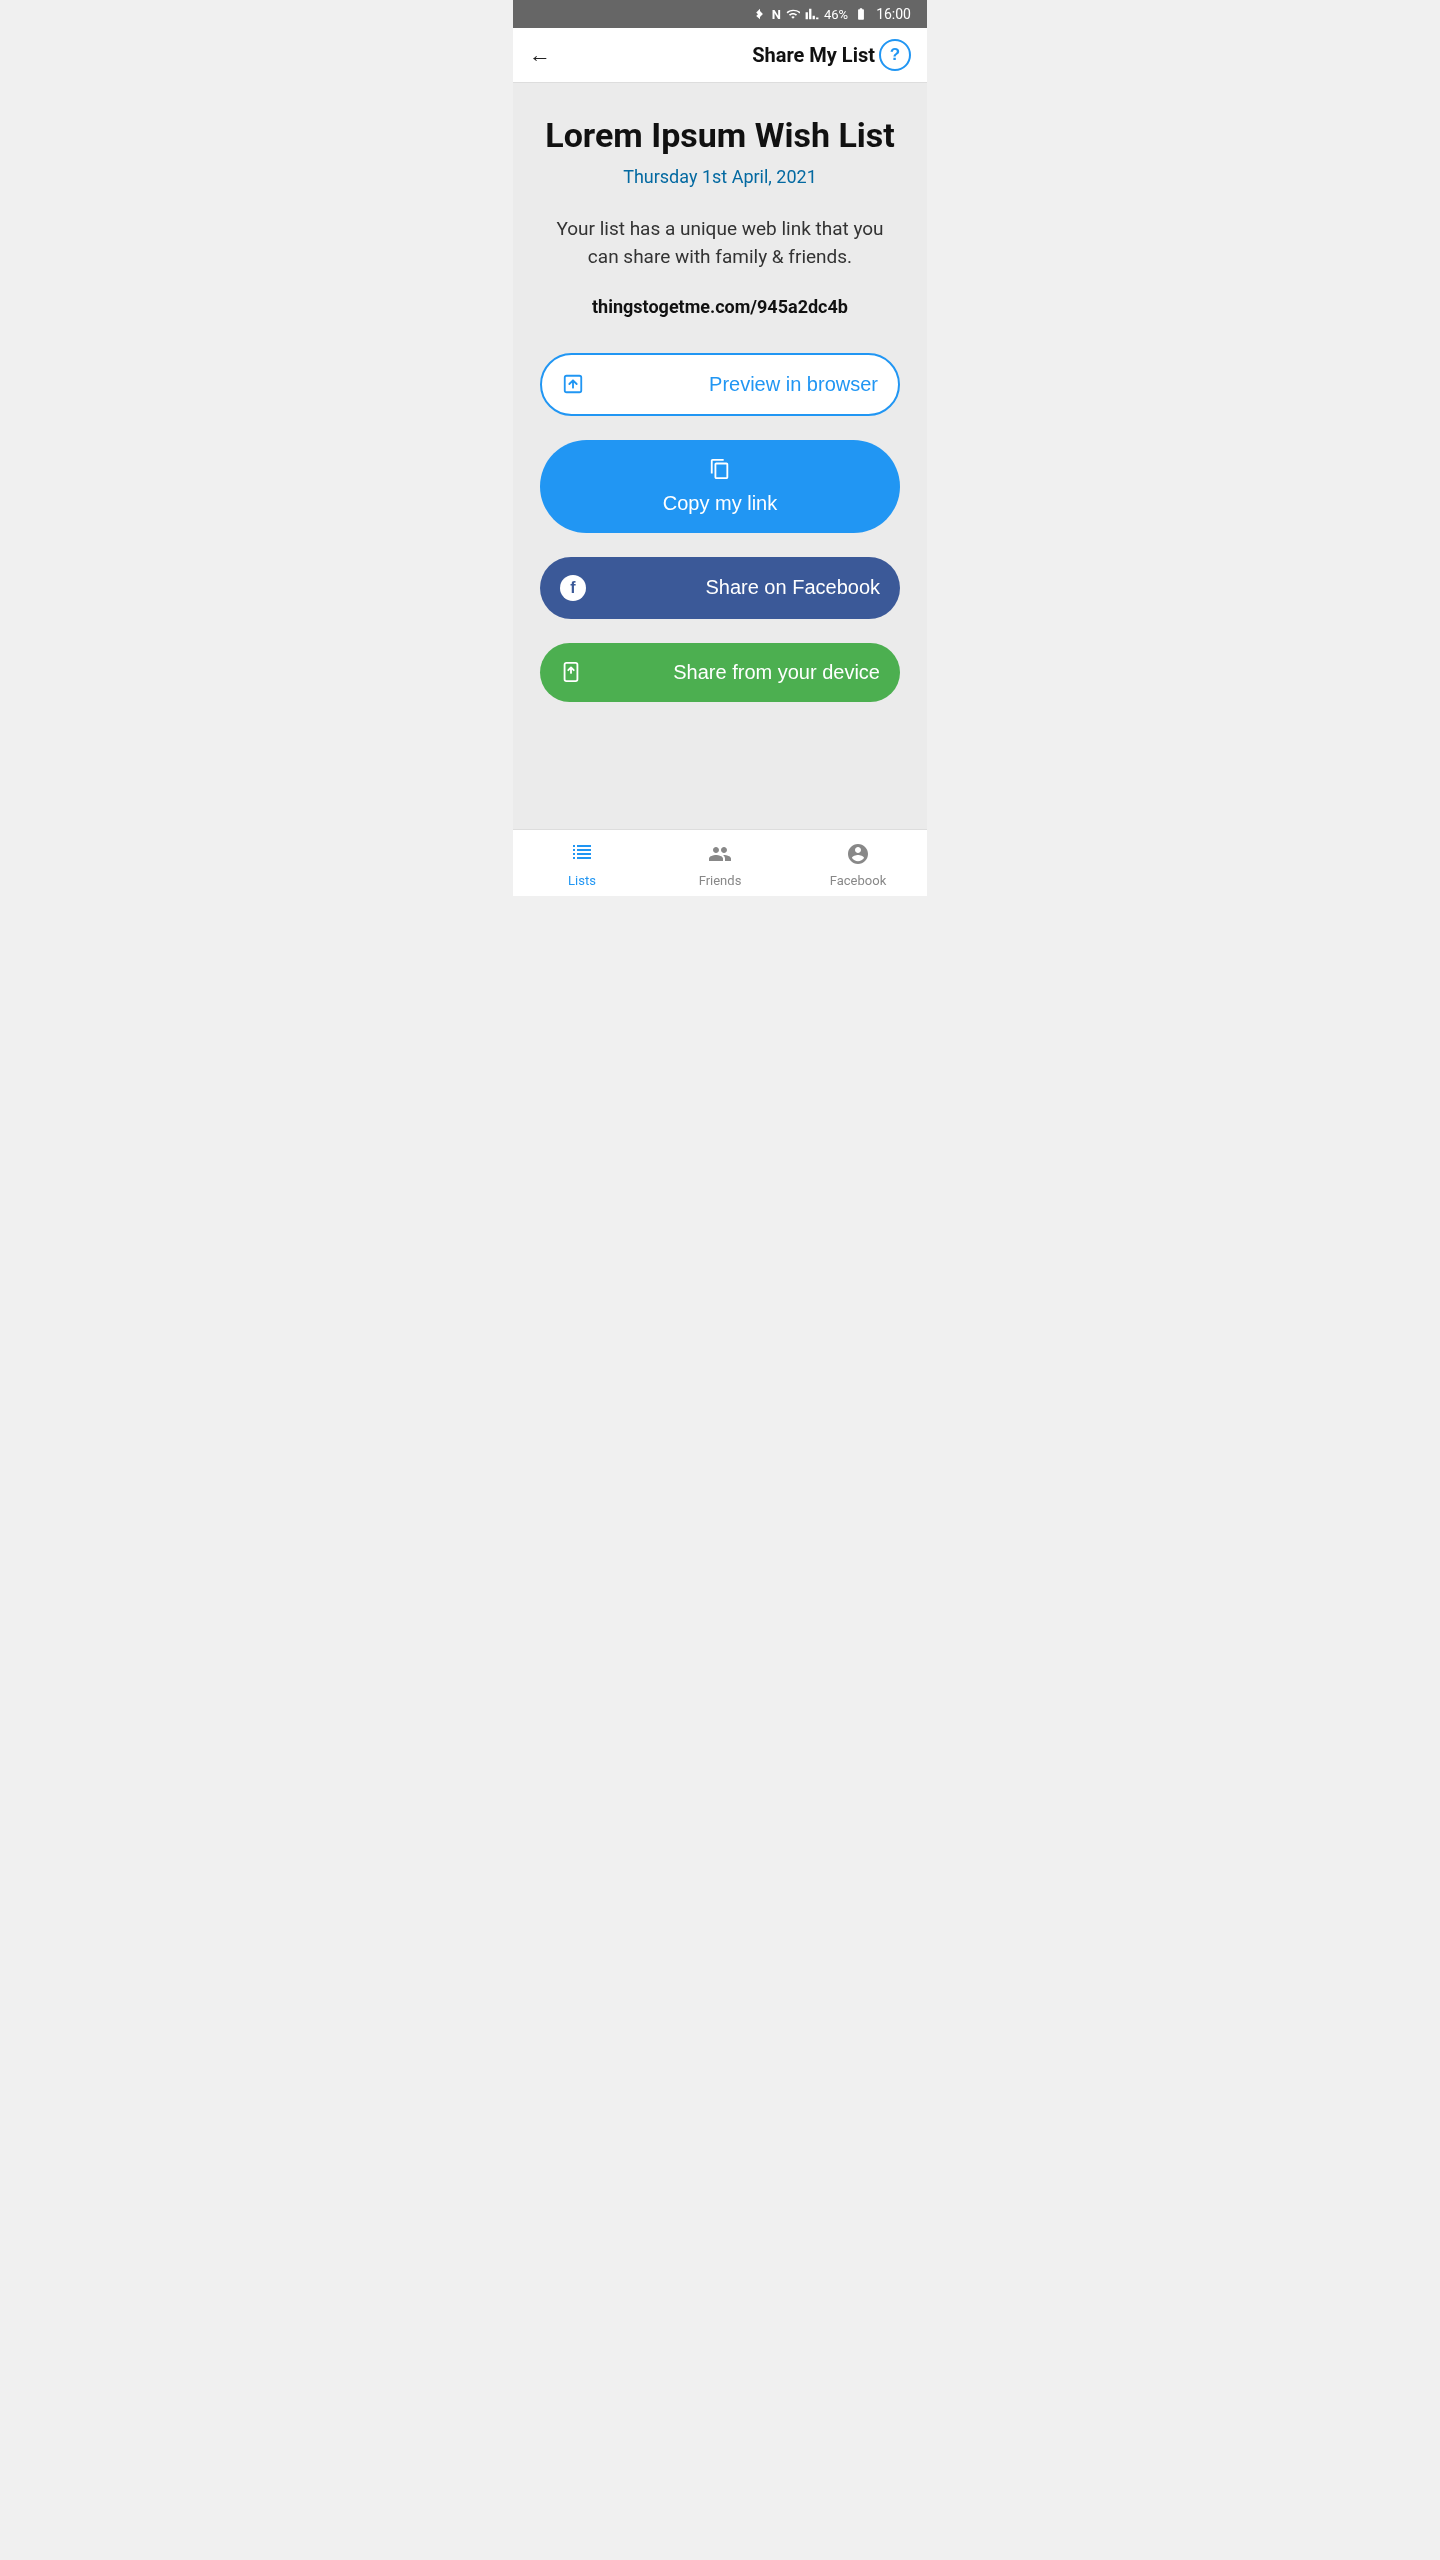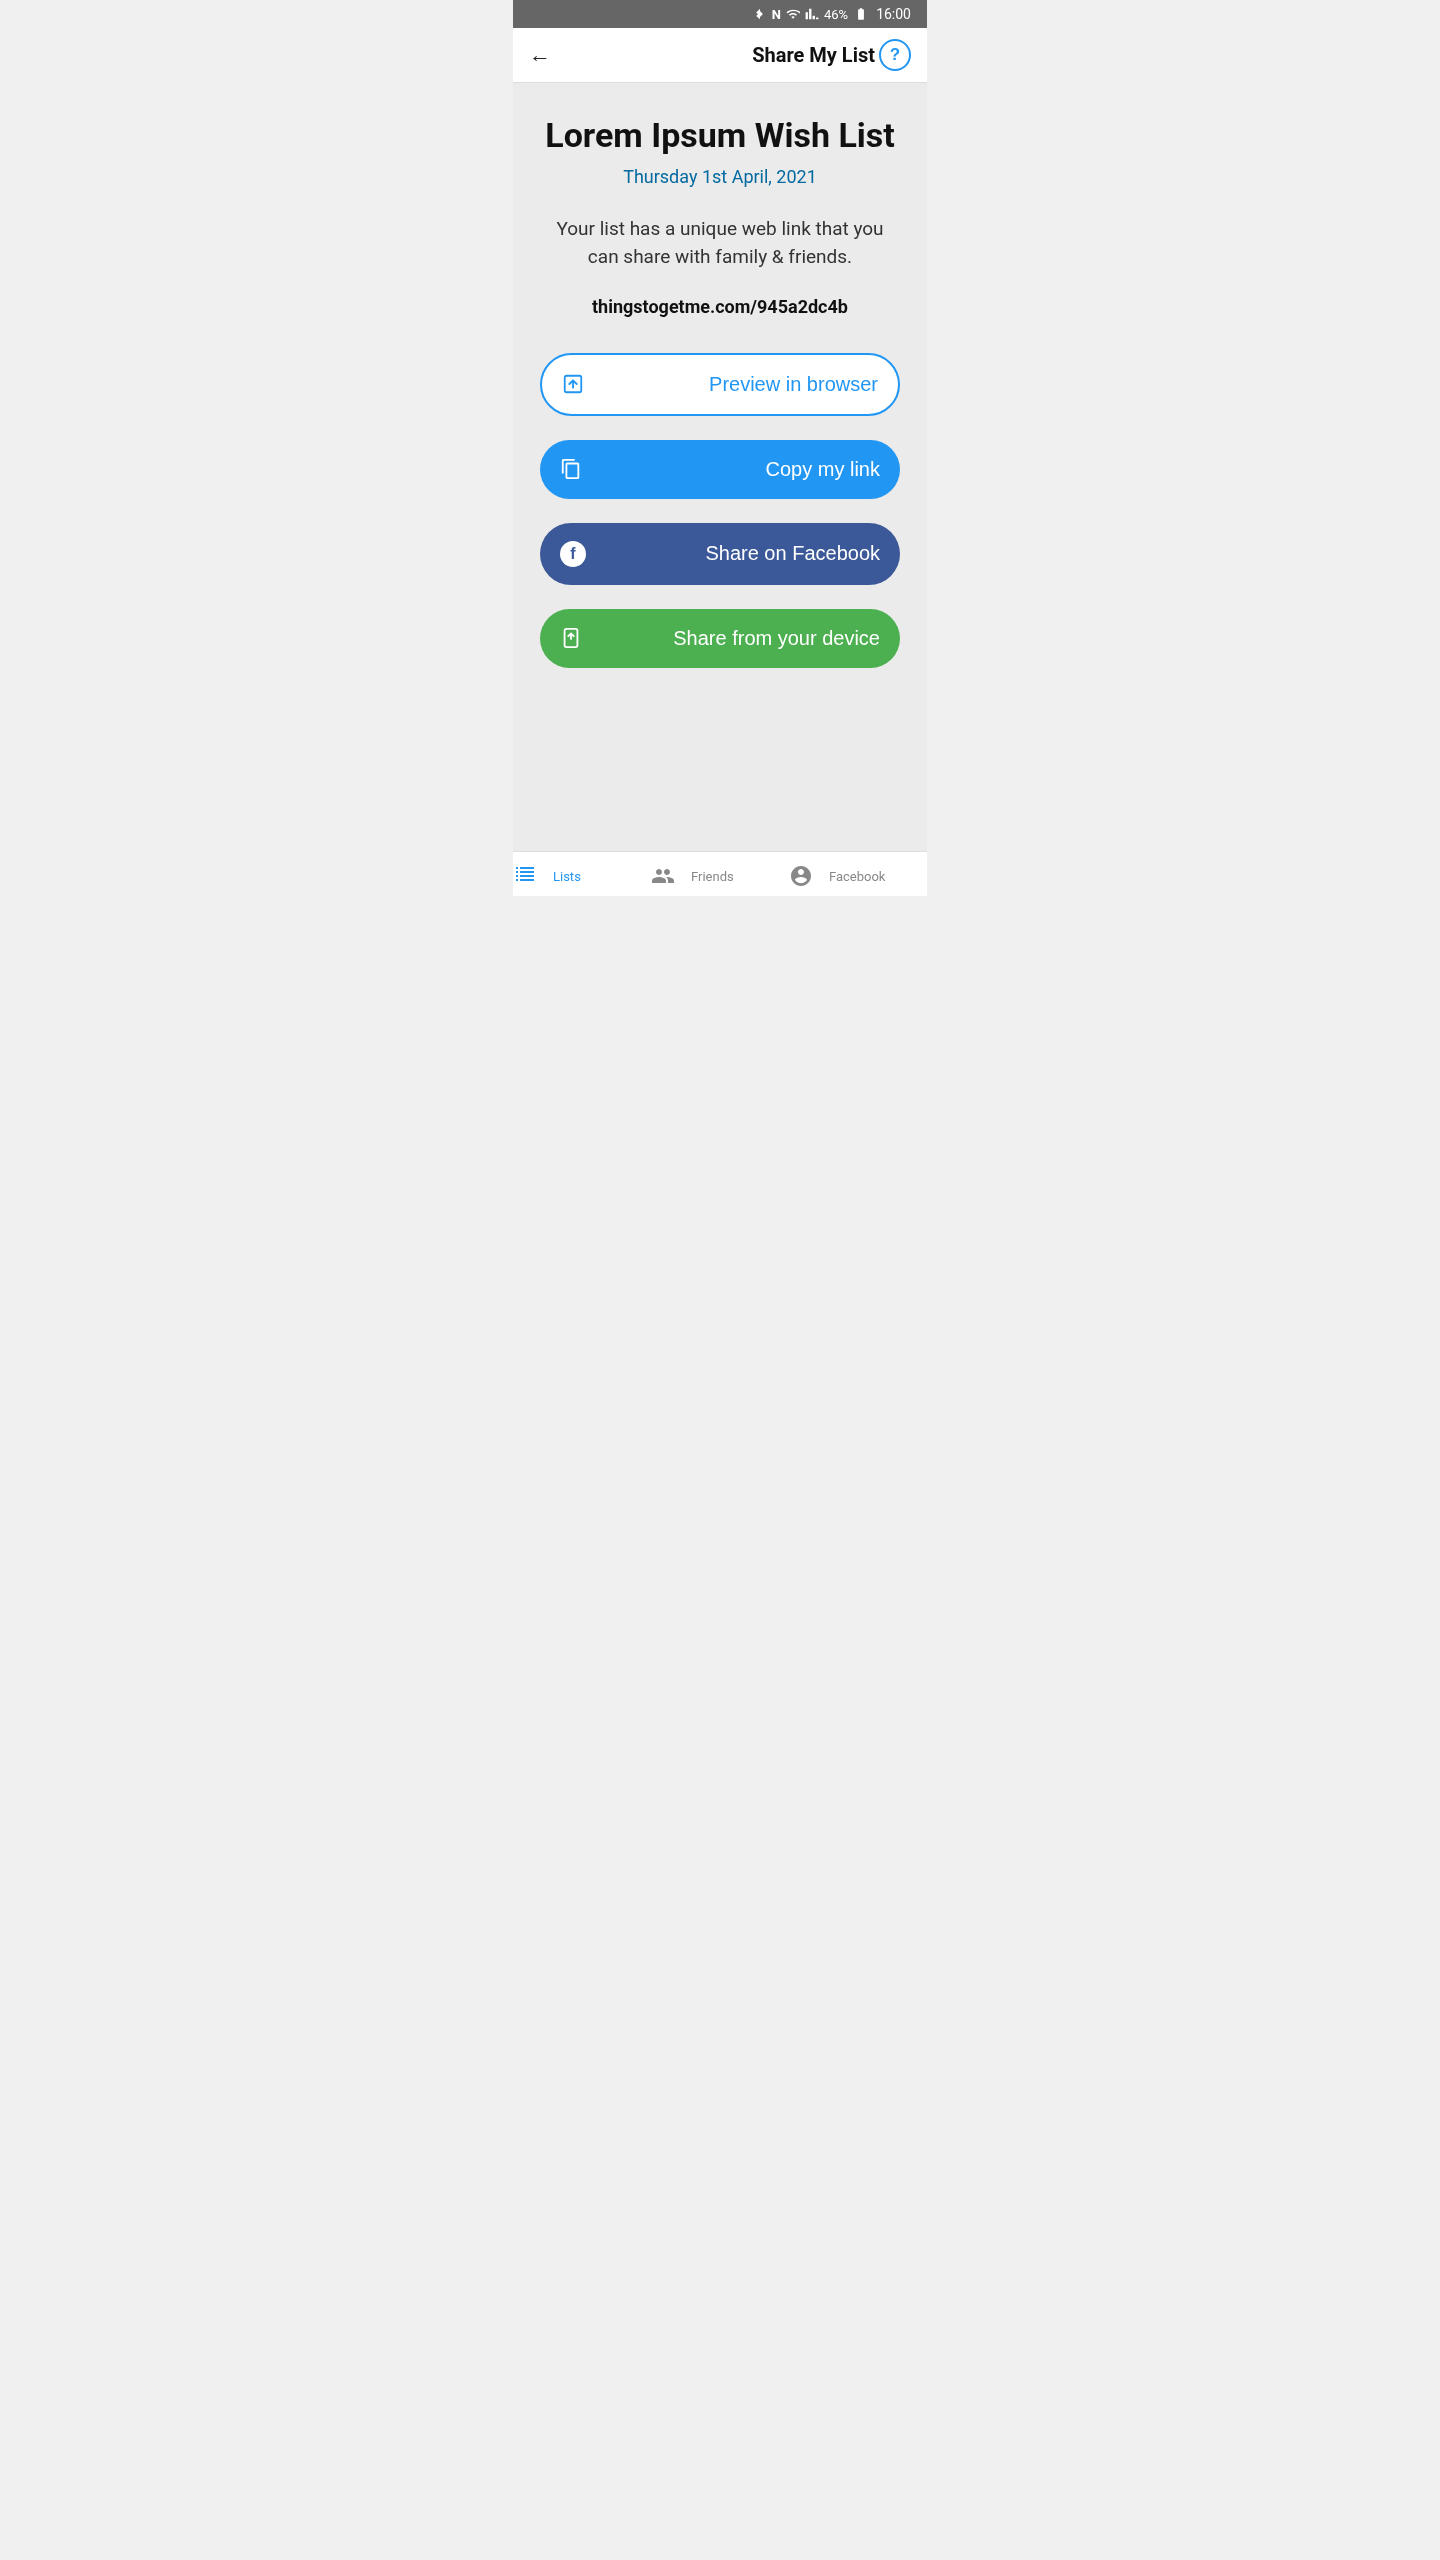--- a/index.html
+++ b/index.html
@@ -149,20 +149,21 @@
 
     .btn-preview {
       background: white;
       color: #2196F3;
       border: 2px solid #2196F3;
     }
 
     .btn-copy {
       background: #2196F3;
       color: white;
+      flex-direction: column;
     }
 
     .btn-facebook {
       background: #3b5998;
       color: white;
     }
 
     .btn-device {
       background: #4CAF50;
       color: white;
@@ -173,23 +174,23 @@
     .bottom-nav {
       background: white;
       display: flex;
       border-top: 1px solid #ddd;
       padding: 8px 0 4px;
     }
 
     .nav-item {
       flex: 1;
       display: flex;
-      flex-direction: row;
-      align-items: center;
-      gap: 16px;
+      flex-direction: column;
+      align-items: center;
+      gap: 7px;
       cursor: pointer;
       padding: 4px 0;
     }
 
     .nav-label {
       font-size: 13px;
       color: #888;
     }
 
     .nav-label.active {

